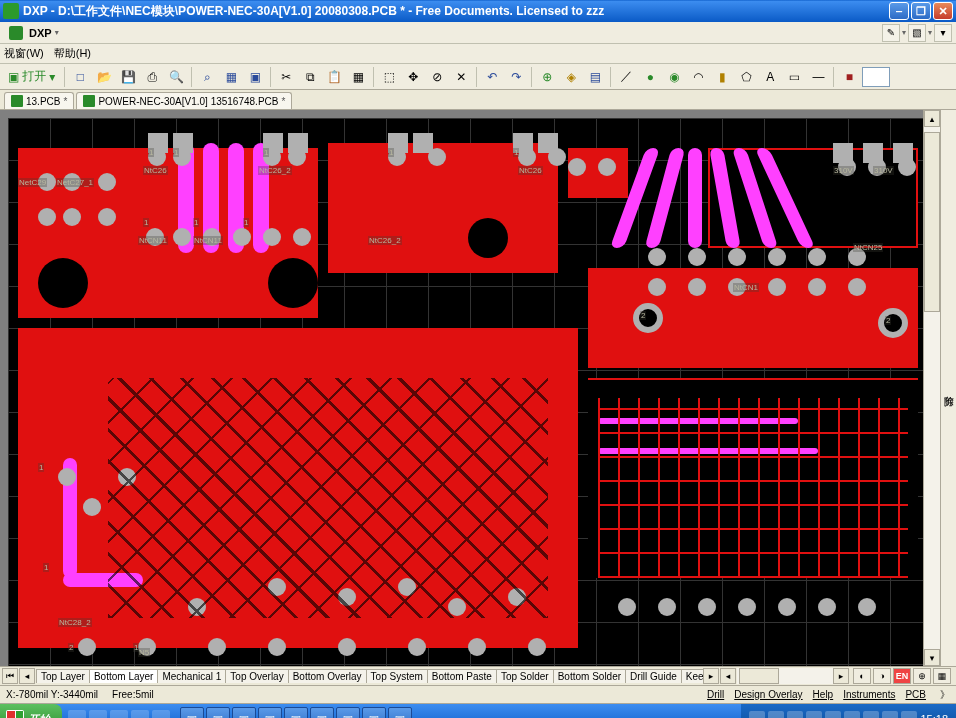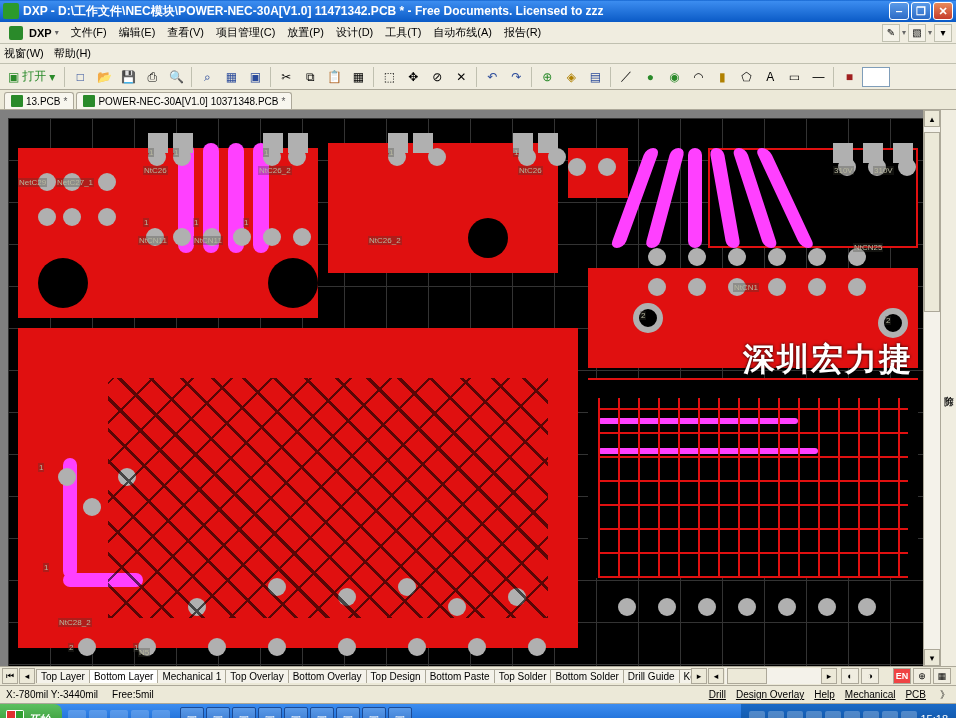--- a/index.html
+++ b/index.html
@@ -68,21 +68,21 @@
 .layertabs .hscroll-area { display: flex; align-items: center; flex: 1; overflow: hidden; }
 .layertabs .sbtn { width: 16px; height: 16px; border: 1px solid #aca899; display: flex; align-items: center; justify-content: center; font-size: 9px; margin-right: 1px; }
 .ltab { padding: 1px 4px; background: #f4f2ea; border: 1px solid #aca899; border-bottom: none; margin-right: -1px; font-size: 10px; white-space: nowrap; cursor: default; }
 .ltab.active { background: #fff; }
 .hscroll { flex: 0 0 130px; height: 16px; display: flex; }
 .hscroll .sbtn { width: 16px; }
 .hscroll .strack { flex: 1; background: #f4f2ea; position: relative; }
 .hscroll .sthumb { position: absolute; left: 2px; top: 0; bottom: 0; width: 40px; background: #ece9d8; border: 1px solid #aca899; }
 .rside { display: flex; align-items: center; gap: 2px; padding: 0 3px; }
 .rside .sicon { width: 18px; height: 16px; border: 1px solid #aca899; background: #f0ede0; display: flex; align-items: center; justify-content: center; font-size: 9px; }
-.rside .en { background: #ef4444; color: #fff; font-weight: bold; margin-left: 12px; }
+.rside .en { background: #ef4444; color: #fff; font-weight: bold; }
 .vtxt { width: 16px; writing-mode: vertical-rl; font-size: 10px; background: #f0ede0; border-left: 1px solid #aca899; display: flex; align-items: center; justify-content: center; }
 
 .statusbar1 { height: 18px; background: #ece9d8; display: flex; align-items: center; padding: 0 6px; border-bottom: 1px solid #aca899; gap: 14px; font-size: 10px; }
 .statusbar1 .coord { flex: 0 0 auto; }
 .statusbar1 .spacer { flex: 1; }
 .statusbar1 .slink { text-decoration: underline; cursor: default; }
 
 .taskbar { height: 30px; background: linear-gradient(#3c8df0,#0a5ac6); display: flex; align-items: center; color: #fff; }
 .startbtn { height: 30px; background: linear-gradient(#5dc060,#2a8a2a); padding: 0 12px 0 6px; display: flex; align-items: center; gap: 4px; font-weight: bold; font-style: italic; border-radius: 0 8px 8px 0; }
 .startbtn .winicon { width: 18px; height: 18px; background: #fff; border-radius: 2px; display: grid; grid-template: 1fr 1fr/1fr 1fr; gap: 1px; padding: 1px; }
@@ -92,45 +92,34 @@
 .taskbtns { display: flex; gap: 2px; padding: 0 4px; flex: 1; }
 .taskbtn { width: 24px; height: 24px; background: linear-gradient(#5a9ae8,#2c6bc6); border: 1px solid #1a4a96; border-radius: 2px; display: flex; align-items: center; justify-content: center; }
 .tray { display: flex; align-items: center; gap: 3px; background: linear-gradient(#1a6ac6,#0a4a96); padding: 0 8px; height: 30px; font-size: 11px; }
 .tricon { width: 16px; height: 16px; background: rgba(255,255,255,.25); border-radius: 2px; }
 </style>
 </head>
 <body>
 
 <div class="titlebar">
   <div class="icon"></div>
-  <div class="title">DXP - D:\工作文件\NEC模块\POWER-NEC-30A[V1.0] 11471342.PCB * - Free Documents. Licensed to zzz</div>
+  <div class="title">DXP - D:\工作文件\NEC模块\POWER-NEC-30A[V1.0] 20080308.PCB * - Free Documents. Licensed to zzz</div>
   <div class="winbtns">
     <div class="winbtn min">‒</div>
     <div class="winbtn max">❐</div>
     <div class="winbtn close">✕</div>
   </div>
 </div>
 
 <div class="menubar">
   <div class="mitem">
     <span style="width:14px;height:14px;background:#2a8a2a;border-radius:2px"></span>
     <span class="dxplabel">DXP</span>
     <span class="arrow">▾</span>
   </div>
-  <div id="menu1-items" style="display:flex;gap:2px">
-      <div class="mitem">文件(F)</div>
-      <div class="mitem">编辑(E)</div>
-      <div class="mitem">查看(V)</div>
-      <div class="mitem">项目管理(C)</div>
-      <div class="mitem">放置(P)</div>
-      <div class="mitem">设计(D)</div>
-      <div class="mitem">工具(T)</div>
-      <div class="mitem">自动布线(A)</div>
-      <div class="mitem">报告(R)</div>
-    </div>
   <div class="spacer"></div>
   <div class="ticon">✎</div>
   <span class="arrow">▾</span>
   <div class="ticon">▧</div>
   <span class="arrow">▾</span>
   <div class="ticon">▾</div>
 </div>
 
 <div class="menubar2">
   <div id="menu2-items" style="display:flex;gap:10px">
@@ -189,21 +178,21 @@
 
 <div class="doctabs">
   <div id="doctabs-c" style="display:flex;gap:2px">
       <div class="doctab">
         <span class="dicon"></span>
         <span>13.PCB</span>
         <span class="dirty">*</span>
       </div>
       <div class="doctab">
         <span class="dicon"></span>
-        <span>POWER-NEC-30A[V1.0] 10371348.PCB</span>
+        <span>POWER-NEC-30A[V1.0] 13516748.PCB</span>
         <span class="dirty">*</span>
       </div>
     </div>
 </div>
 
 <div class="workarea">
   <div class="canvas-wrap">
     <div class="canvas">
       <div class="grid"></div>
       <div class="pcb">
@@ -343,21 +332,20 @@
             <div class="lbl" style="left: 60px; top: 525px;">2</div>
           </div>
 
         <div style="position:absolute;left:100px;top:260px;width:440px;height:240px;background:
           repeating-linear-gradient(45deg,#000 0 3px,transparent 3px 22px),
           repeating-linear-gradient(-45deg,#000 0 2px,transparent 2px 28px);opacity:.6"></div>
         <div style="position:absolute;left:590px;top:280px;width:310px;height:180px;background:
           repeating-linear-gradient(90deg,#e01010 0 2px,transparent 2px 20px),
           repeating-linear-gradient(0deg,#e01010 0 2px,transparent 2px 24px)"></div>
       </div>
-      <div class="watermark">深圳宏力捷</div>
     </div>
   </div>
   <div class="vscroll">
     <div class="sbtn">▴</div>
     <div class="strack">
         <div class="sthumb"></div>
       </div>
     <div class="sbtn">▾</div>
   </div>
   <div class="vtxt">剪除</div>
@@ -365,21 +353,21 @@
 
 <div class="layertabs">
   <div class="sbtn">⏮</div>
   <div class="sbtn">◂</div>
   <div class="hscroll-area" id="layertabs-c">
       <div class="ltab">Top Layer</div>
       <div class="ltab active">Bottom Layer</div>
       <div class="ltab">Mechanical 1</div>
       <div class="ltab">Top Overlay</div>
       <div class="ltab">Bottom Overlay</div>
-      <div class="ltab">Top Design</div>
+      <div class="ltab">Top System</div>
       <div class="ltab">Bottom Paste</div>
       <div class="ltab">Top Solder</div>
       <div class="ltab">Bottom Solder</div>
       <div class="ltab">Drill Guide</div>
       <div class="ltab">Keep-Out Layer</div>
     </div>
   <div class="sbtn">▸</div>
   <div class="hscroll">
     <div class="sbtn">◂</div>
     <div class="strack">
@@ -397,21 +385,21 @@
 </div>
 
 <div class="statusbar1">
   <span class="coord">X:-780mil Y:-3440mil</span>
   <span class="coord">Free:5mil</span>
   <span class="spacer"></span>
   <span id="status-panels" style="display:flex;gap:10px">
       <span class="slink">Drill</span>
       <span class="slink">Design Overlay</span>
       <span class="slink">Help</span>
-      <span class="slink">Mechanical</span>
+      <span class="slink">Instruments</span>
       <span class="slink">PCB</span>
     </span>
   <span>》</span>
 </div>
 
 <div class="taskbar">
   <div class="startbtn">
     <div class="winicon">
         <span></span>
         <span></span>

